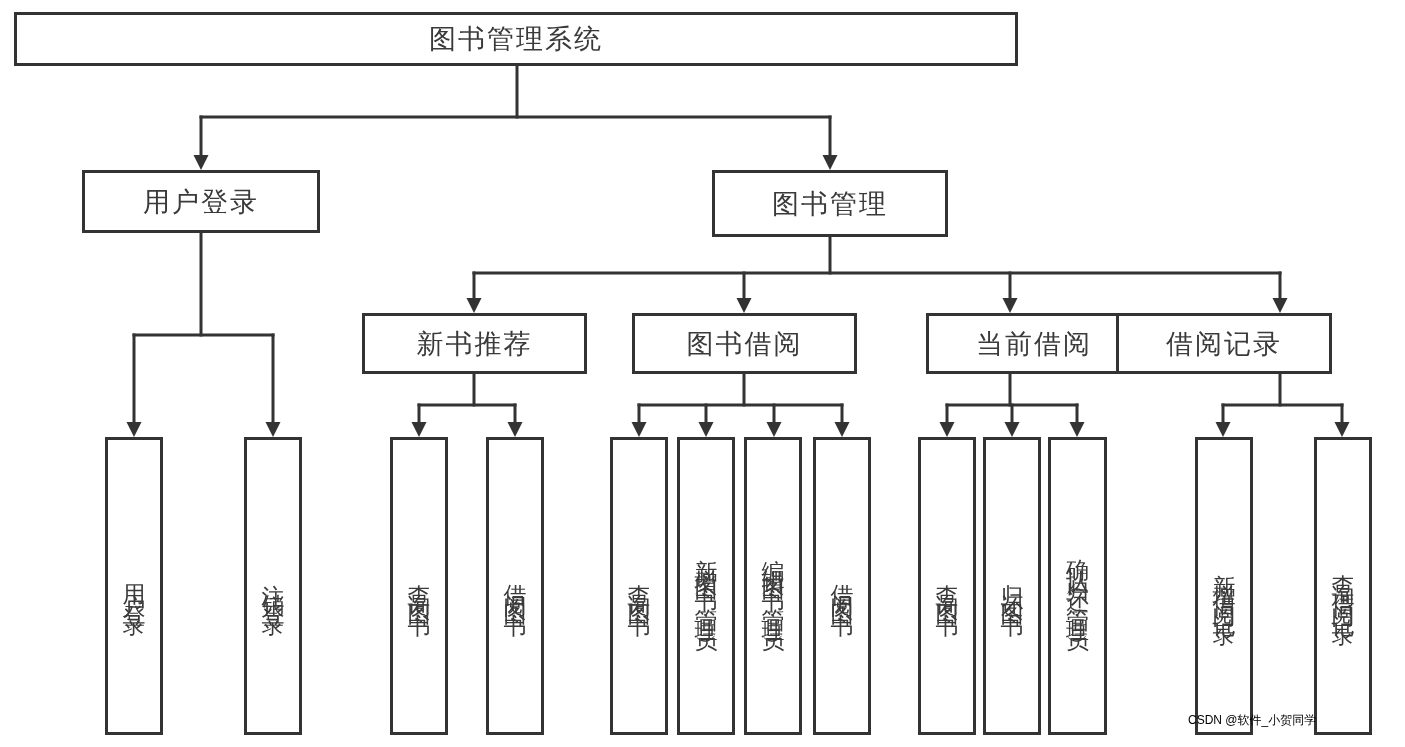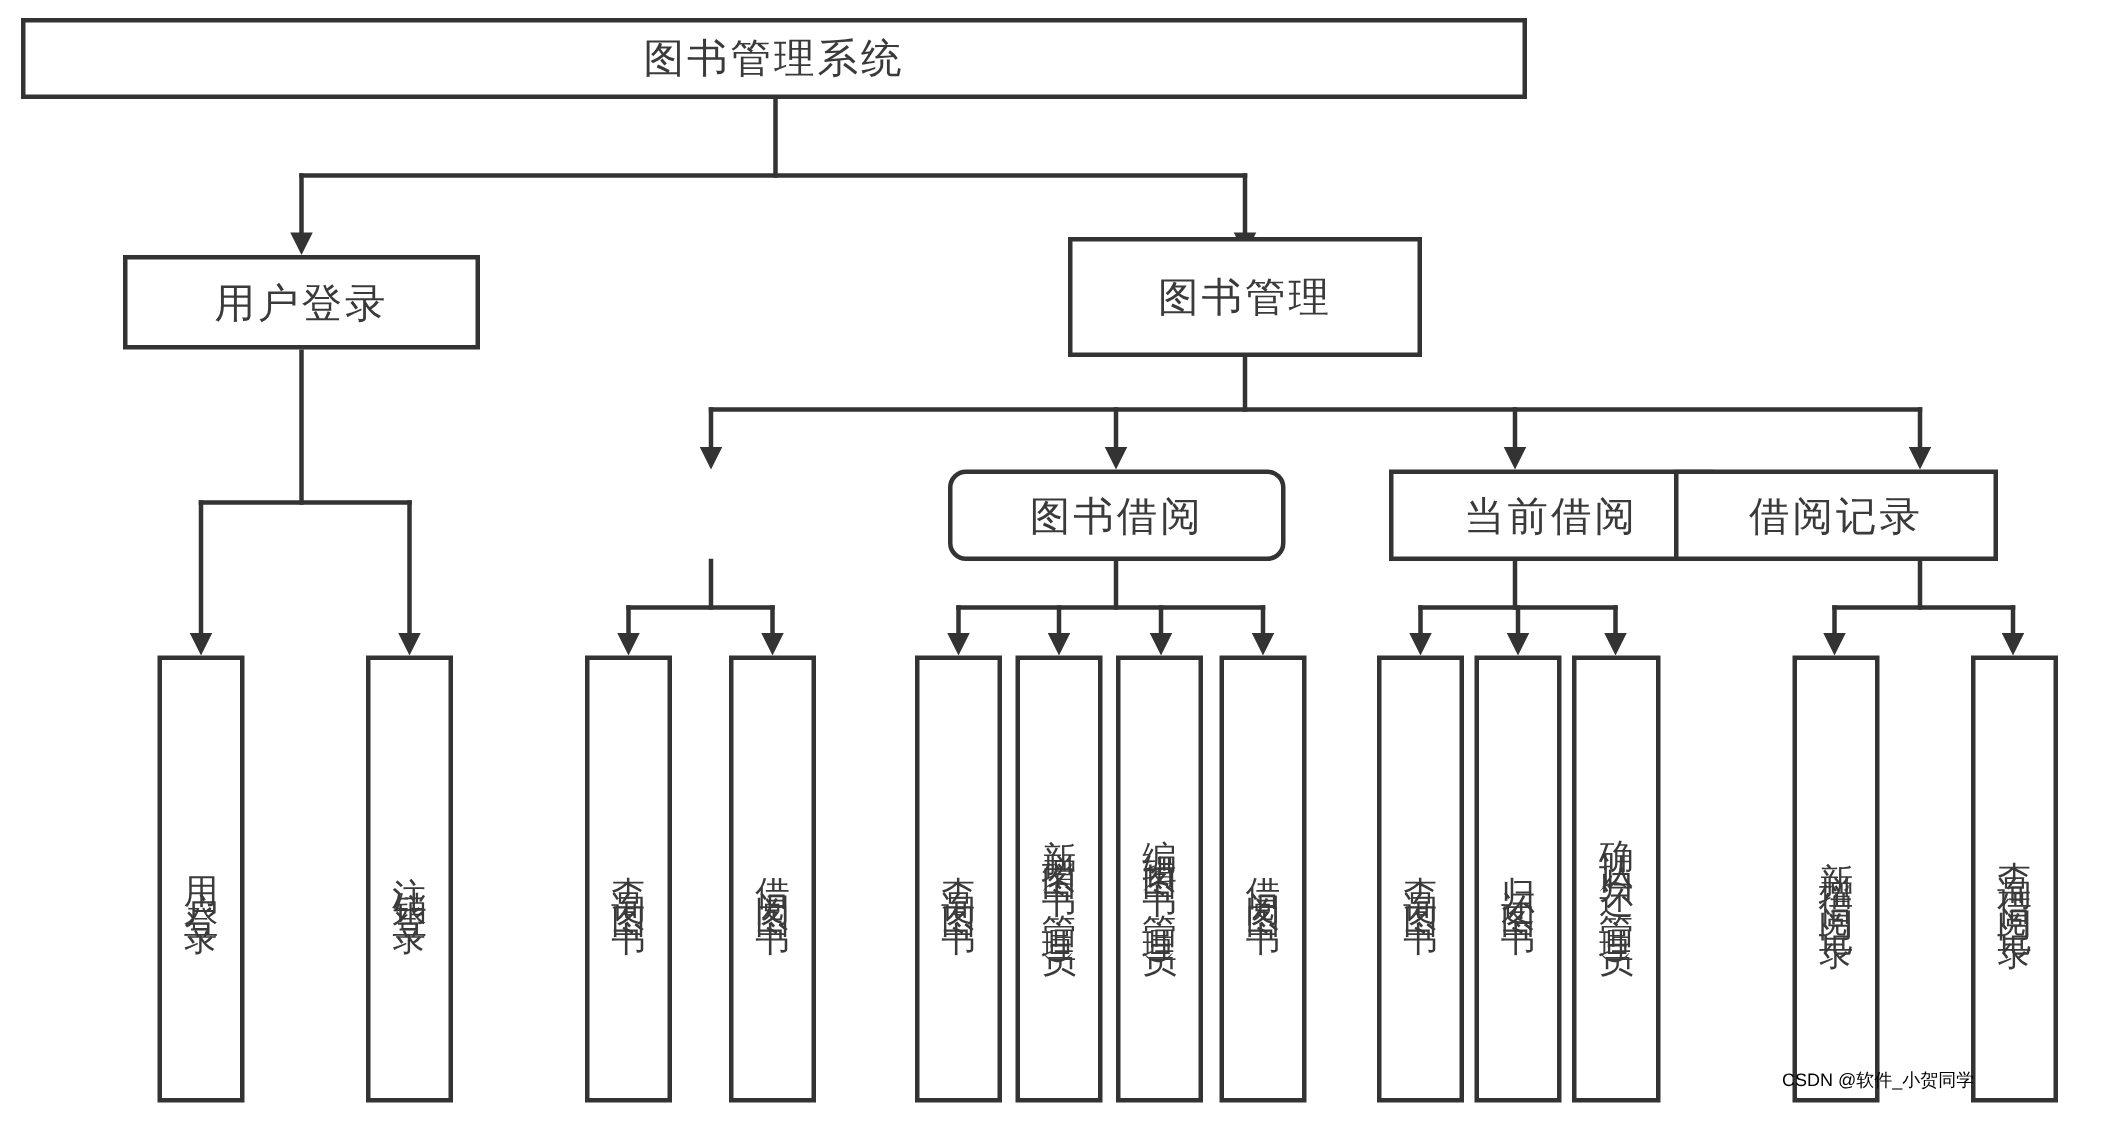--- a/index.html
+++ b/index.html
@@ -128,23 +128,24 @@
     <line x1="1223" y1="405" x2="1342" y2="405"></line>
     <line x1="1223" y1="405" x2="1223" y2="425"></line>
       <polygon points="1215.5,422 1230.5,422 1223,437"></polygon>
     <line x1="1342" y1="405" x2="1342" y2="425"></line>
       <polygon points="1334.5,422 1349.5,422 1342,437"></polygon>
   </svg>
 
   <div class="hnode" style="left:14px; top:12px; width:1004px; height:54px;">图书管理系统</div>
 
   <div class="hnode" style="left:82px; top:170px; width:238px; height:63px;">用户登录</div>
-  <div class="hnode" style="left:712px; top:158px; width:236px; height:80px;">图书管理</div>
+  <div class="hnode" style="left:712px; top:170px; width:236px; height:67px;">图书管理</div>
 
-  <div class="hnode" style="left:632px; top:313px; width:225px; height:61px;border-radius:12px;">图书借阅</div>
+  <div class="hnode" style="left:362px; top:313px; width:225px; height:61px;">新书推荐</div>
+  <div class="hnode" style="left:632px; top:313px; width:225px; height:61px;">图书借阅</div>
   <div class="hnode" style="left:902px; top:313px; width:216px; height:61px;margin-left:24px;">当前借阅</div>
   <div class="hnode" style="left:1116px; top:313px; width:216px; height:61px;font-family:Liberation Serif, serif;">借阅记录</div>
 
   <div class="leaf" style="left:105px;">用户登录</div>
   <div class="leaf" style="left:244px;">注销登录</div>
 
   <div class="leaf" style="left:390px;">查询图书</div>
   <div class="leaf" style="left:486px;">借阅图书</div>
 
   <div class="leaf" style="left:610px;">查询图书</div>

